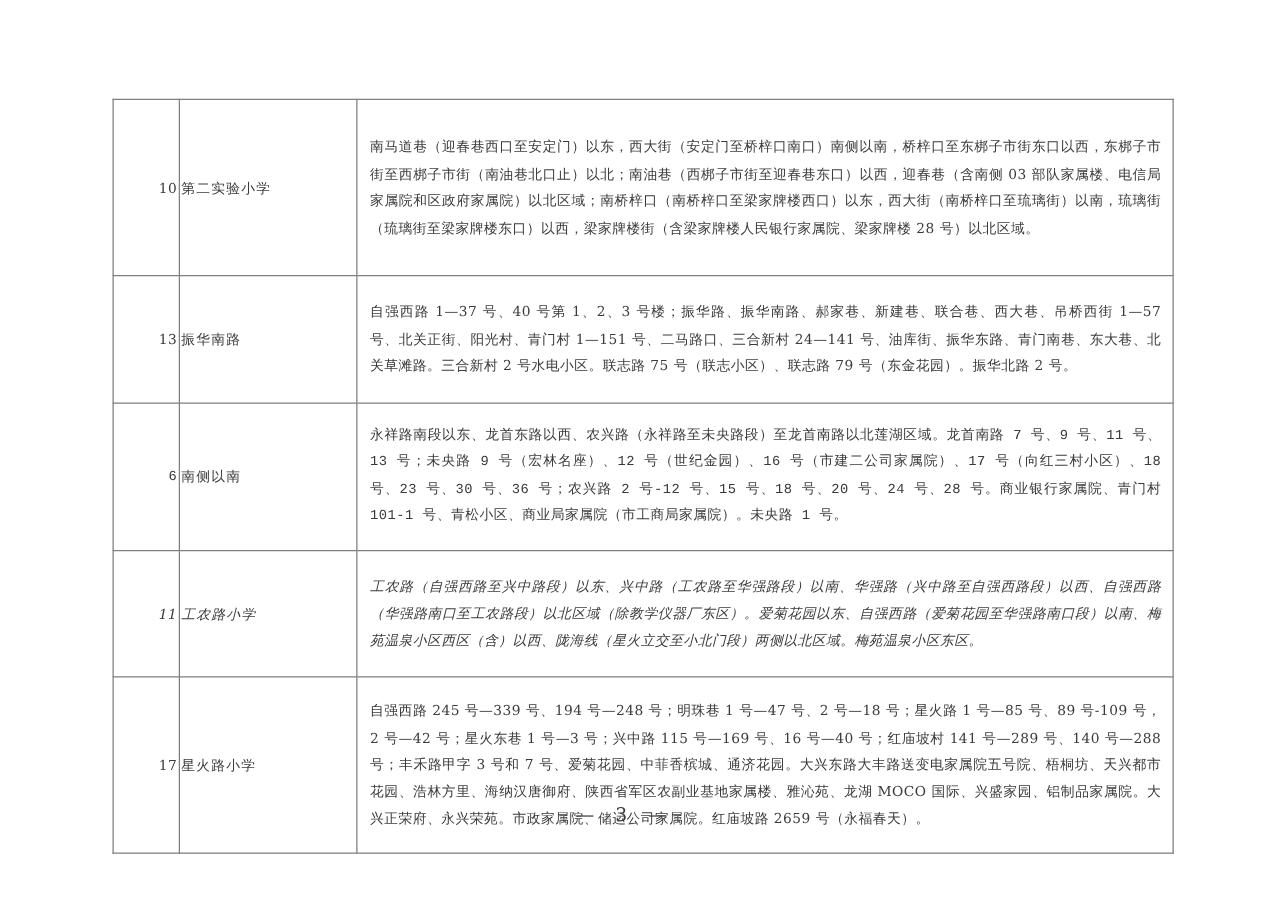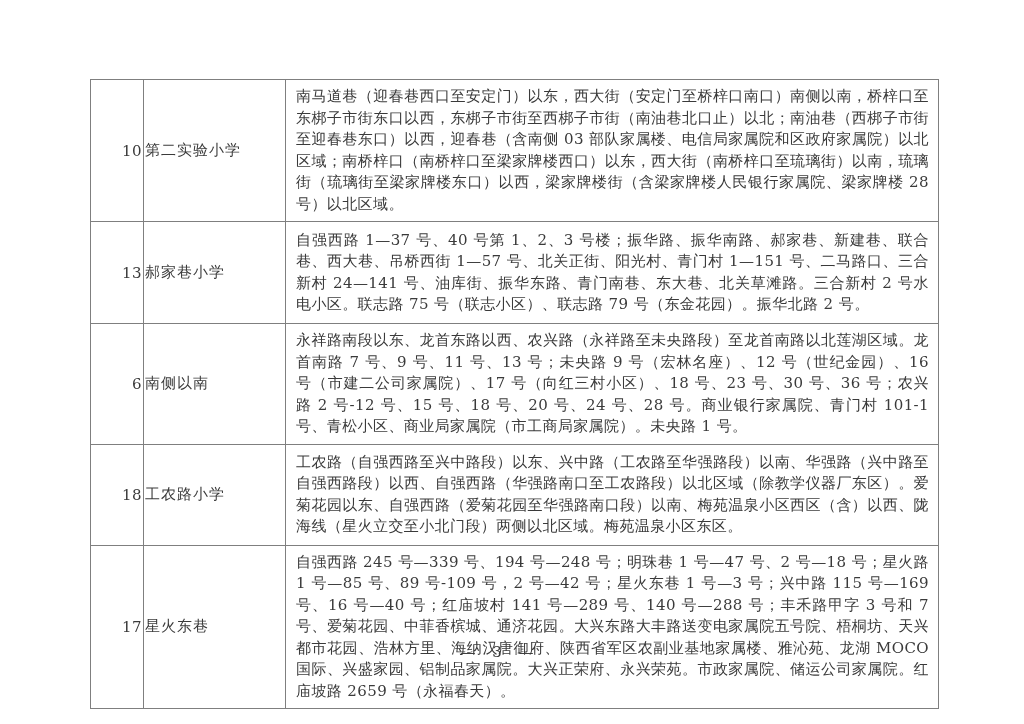--- a/index.html
+++ b/index.html
@@ -20,42 +20,42 @@
     position: absolute;
     left: 90px;
     top: 79px;
     width: 848px;
     border-collapse: collapse;
     table-layout: fixed;
   }
   .district-table td {
     border: 1px solid #7f7f7f;
     vertical-align: middle;
-    font-size: 15px;
+    font-size: 11px;
     color: #3a3a3a;
   }
   td.cell-no {
     text-align: right;
     letter-spacing: 0.5px;
   }
   td.cell-school {
     letter-spacing: 1px;
     white-space: nowrap;
   }
   td.cell-district {
     padding: 6px 9px 6px 10px;
     line-height: 21.5px;
     text-align: justify;
     text-justify: inter-ideograph;
     letter-spacing: 0.4px;
   }
   tr.row-10 td { height: 128px; }
   tr.row-11 td { height: 89px;  }
-  tr.row-12 td { height: 105px; }
-  tr.row-13 td { height: 88px;  }
+  tr.row-12 td { height: 105px; font-family: Liberation Mono, monospace; }
+  tr.row-13 td { height: 88px; font-style: italic;  }
   tr.row-14 td { height: 128px; }
   .page-number {
     position: absolute;
     top: 643px;
     left: 0;
     width: 1000px;
     text-align: center;
     font-size: 15px;
     letter-spacing: 6px;
     color: #3a3a3a;
@@ -73,36 +73,36 @@
       <col style="width:653px">
     </colgroup>
     <tbody>
       <tr class="row-10">
         <td class="cell-no">10</td>
         <td class="cell-school">第二实验小学</td>
         <td class="cell-district">南马道巷（迎春巷西口至安定门）以东，西大街（安定门至桥梓口南口）南侧以南，桥梓口至东梆子市街东口以西，东梆子市街至西梆子市街（南油巷北口止）以北；南油巷（西梆子市街至迎春巷东口）以西，迎春巷（含南侧 03 部队家属楼、电信局家属院和区政府家属院）以北区域；南桥梓口（南桥梓口至梁家牌楼西口）以东，西大街（南桥梓口至琉璃街）以南，琉璃街（琉璃街至梁家牌楼东口）以西，梁家牌楼街（含梁家牌楼人民银行家属院、梁家牌楼 28 号）以北区域。</td>
       </tr>
       <tr class="row-11">
         <td class="cell-no">13</td>
-        <td class="cell-school">郝家巷小学</td>
+        <td class="cell-school">振华南路</td>
         <td class="cell-district">自强西路 1—37 号、40 号第 1、2、3 号楼；振华路、振华南路、郝家巷、新建巷、联合巷、西大巷、吊桥西街 1—57 号、北关正街、阳光村、青门村 1—151 号、二马路口、三合新村 24—141 号、油库街、振华东路、青门南巷、东大巷、北关草滩路。三合新村 2 号水电小区。联志路 75 号（联志小区）、联志路 79 号（东金花园）。振华北路 2 号。</td>
       </tr>
       <tr class="row-12">
         <td class="cell-no">6</td>
         <td class="cell-school">南侧以南</td>
         <td class="cell-district">永祥路南段以东、龙首东路以西、农兴路（永祥路至未央路段）至龙首南路以北莲湖区域。龙首南路 7 号、9 号、11 号、13 号；未央路 9 号（宏林名座）、12 号（世纪金园）、16 号（市建二公司家属院）、17 号（向红三村小区）、18 号、23 号、30 号、36 号；农兴路 2 号-12 号、15 号、18 号、20 号、24 号、28 号。商业银行家属院、青门村 101-1 号、青松小区、商业局家属院（市工商局家属院）。未央路 1 号。</td>
       </tr>
       <tr class="row-13">
-        <td class="cell-no">18</td>
+        <td class="cell-no">11</td>
         <td class="cell-school">工农路小学</td>
         <td class="cell-district">工农路（自强西路至兴中路段）以东、兴中路（工农路至华强路段）以南、华强路（兴中路至自强西路段）以西、自强西路（华强路南口至工农路段）以北区域（除教学仪器厂东区）。爱菊花园以东、自强西路（爱菊花园至华强路南口段）以南、梅苑温泉小区西区（含）以西、陇海线（星火立交至小北门段）两侧以北区域。梅苑温泉小区东区。</td>
       </tr>
       <tr class="row-14">
         <td class="cell-no">17</td>
-        <td class="cell-school">星火东巷</td>
+        <td class="cell-school">星火路小学</td>
         <td class="cell-district">自强西路 245 号—339 号、194 号—248 号；明珠巷 1 号—47 号、2 号—18 号；星火路 1 号—85 号、89 号-109 号，2 号—42 号；星火东巷 1 号—3 号；兴中路 115 号—169 号、16 号—40 号；红庙坡村 141 号—289 号、140 号—288 号；丰禾路甲字 3 号和 7 号、爱菊花园、中菲香槟城、通济花园。大兴东路大丰路送变电家属院五号院、梧桐坊、天兴都市花园、浩林方里、海纳汉唐御府、陕西省军区农副业基地家属楼、雅沁苑、龙湖 MOCO 国际、兴盛家园、铝制品家属院。大兴正荣府、永兴荣苑。市政家属院、储运公司家属院。红庙坡路 2659 号（永福春天）。</td>
       </tr>
     </tbody>
   </table>
 
   <div class="page-number">— 3 —</div>
 
 </div>
 
 </body></html>

